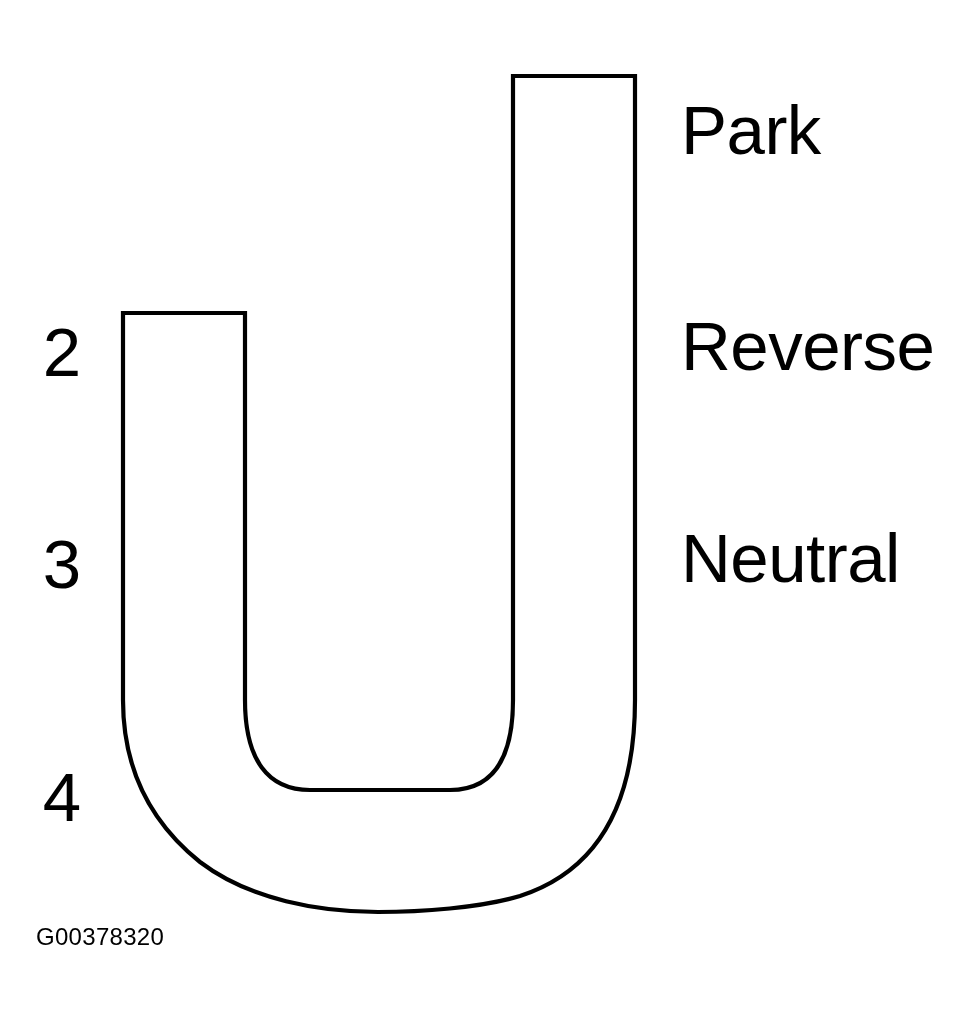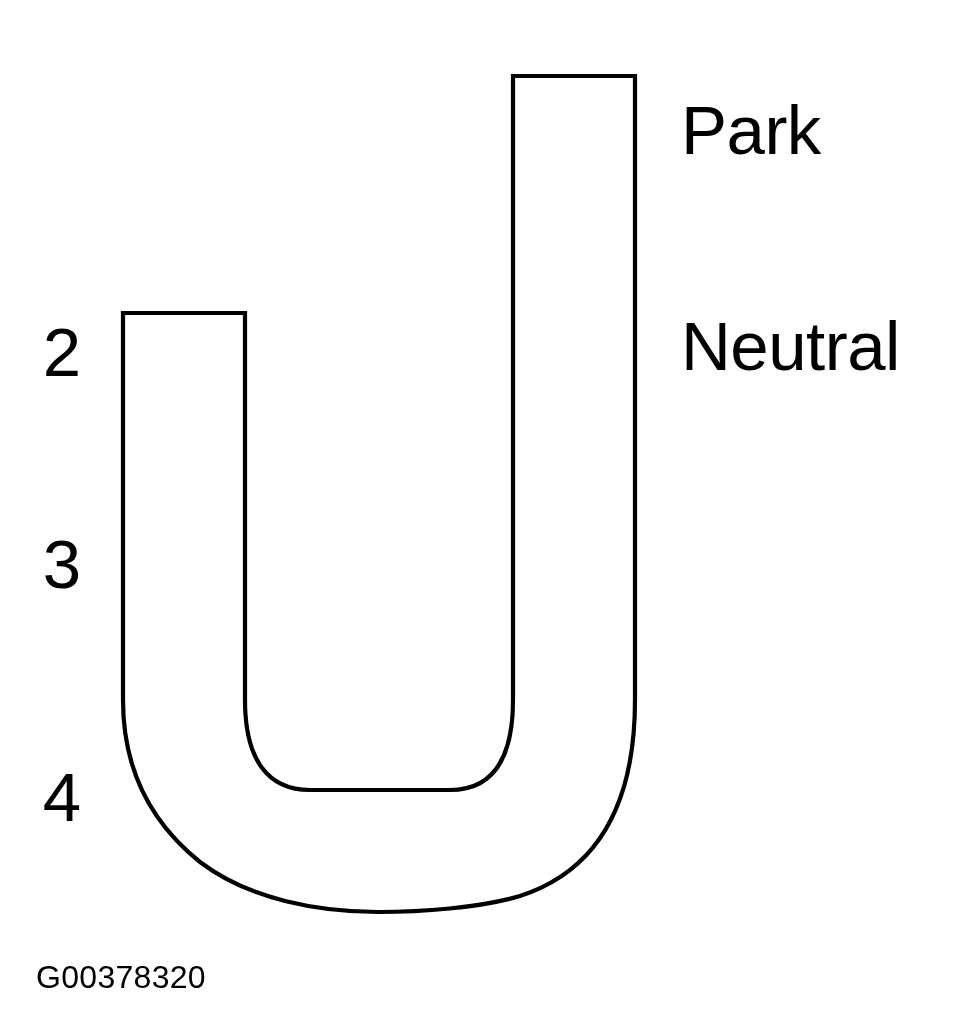--- a/index.html
+++ b/index.html
@@ -50,23 +50,22 @@
   .gear-label {
     font-size: 69px;
     letter-spacing: -0.5px;
   }
   .gear-number {
     font-size: 69px;
     text-align: center;
     width: 60px;
   }
   .figure-id {
-    font-size: 32px;
+    font-size: 24px;
     letter-spacing: 0.3px;
-    margin-top: 36px;
   }
   
   #label-park     { left: 681px; top: 96px;  }
   #label-reverse  { left: 681px; top: 312px; }
   #label-neutral  { left: 681px; top: 524px; }
   #label-drive    { left: 681px; top: 768px; }
   
   #label-2 { left: 32px; top: 318px; }
   #label-3 { left: 32px; top: 530px; }
   #label-4 { left: 32px; top: 763px; }
@@ -90,21 +89,22 @@
              L 635,76
              L 635,700
              C 635,800 600,870 520,896
              C 480,908 420,912 378,912
              C 320,912 250,900 200,862
              C 150,822 123,768 123,700
              Z"></path>
   </svg>
 
   <div class="label gear-label" id="label-park">Park</div>
-  <div class="label gear-label" id="label-reverse">Neutral</div>
+  <div class="label gear-label" id="label-reverse">Reverse</div>
+  <div class="label gear-label" id="label-neutral">Neutral</div>
 
   <div class="label gear-number" id="label-2">2</div>
   <div class="label gear-number" id="label-3">3</div>
   <div class="label gear-number" id="label-4">4</div>
 
   <div class="label figure-id" id="figure-id">G00378320</div>
 
 </div>
 
 </body></html>

